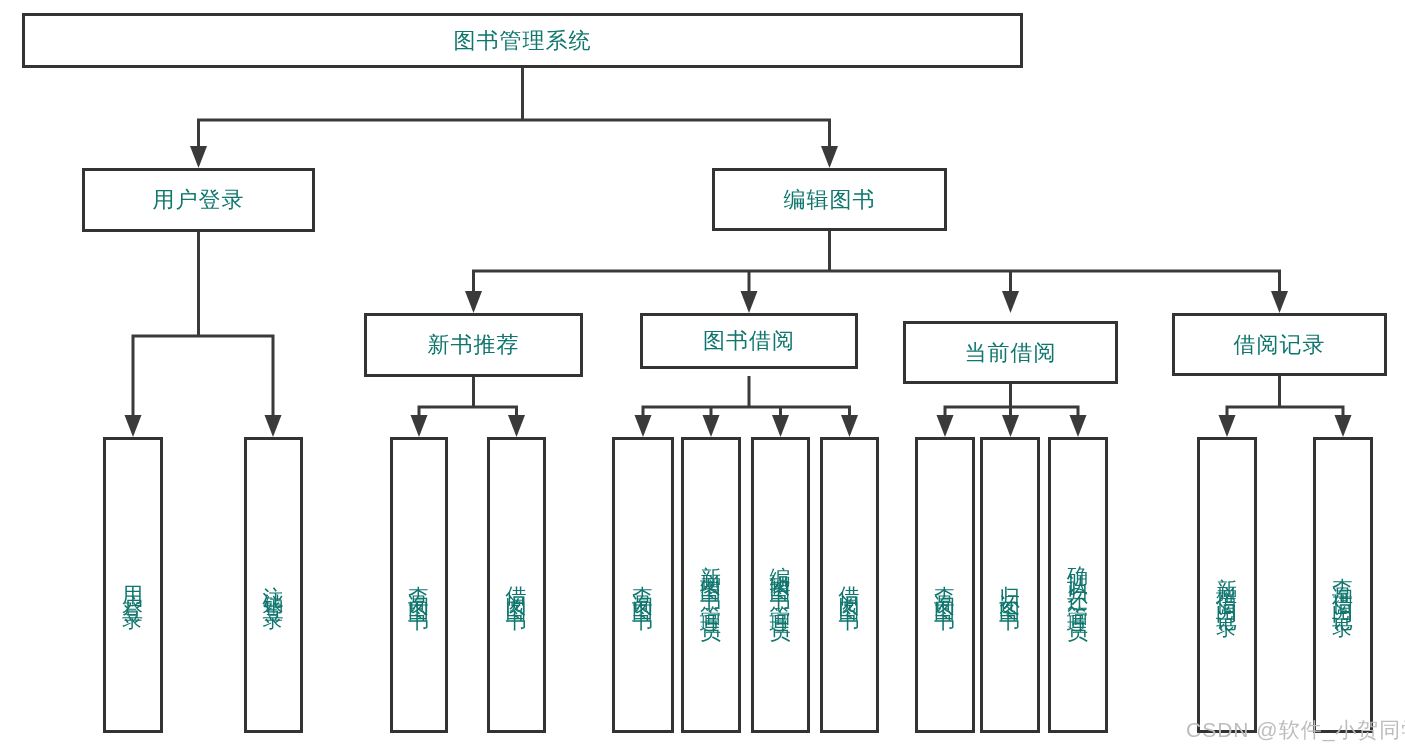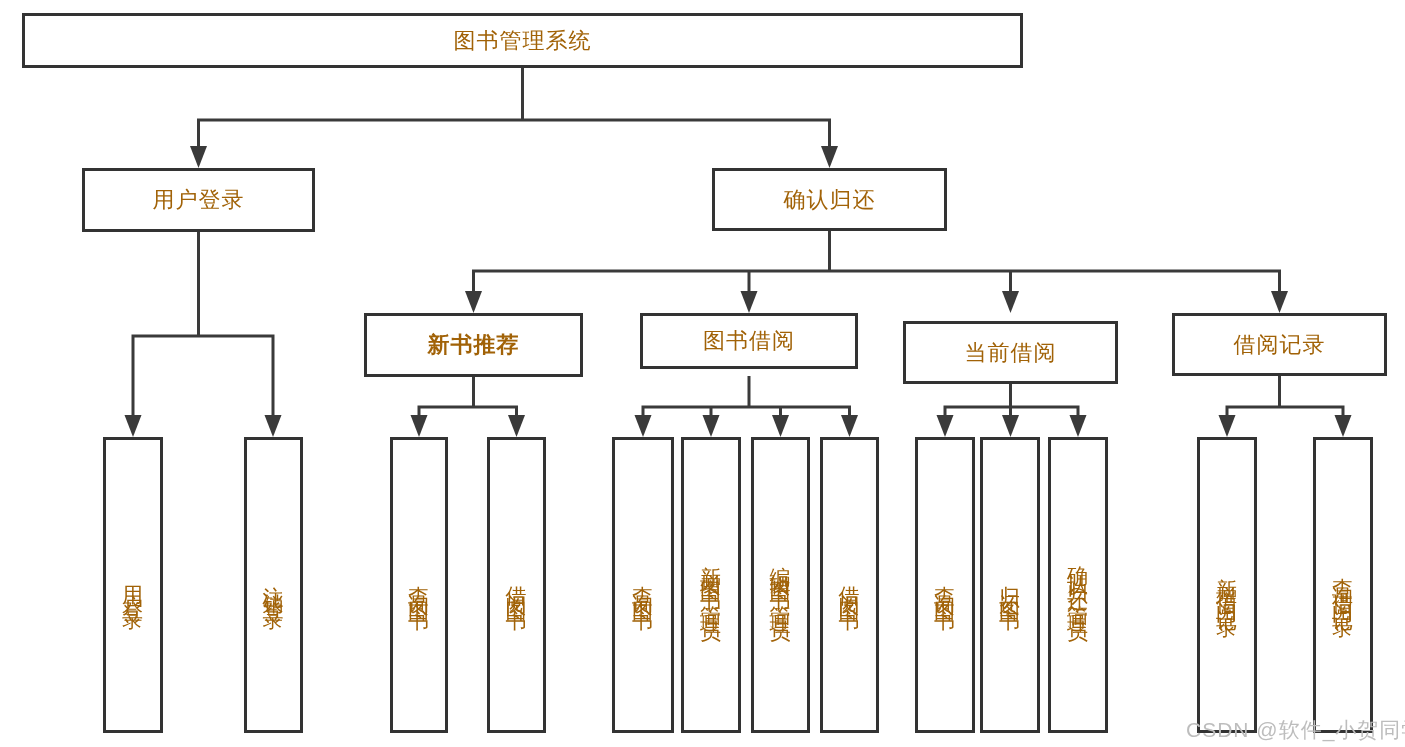--- a/index.html
+++ b/index.html
@@ -22,41 +22,41 @@
     height: 747px;
   }
   .box {
     position: absolute;
     box-sizing: border-box;
     border: 3px solid #333333;
     background: #ffffff;
     display: flex;
     align-items: center;
     justify-content: center;
-    color: #a16207;
+    color: #0f766e;
   }
   .box-h {
     font-size: 22px;
     letter-spacing: 1px;
     white-space: nowrap;
   }
   .box-v > span {
     writing-mode: vertical-lr;
     text-orientation: mixed;
     font-size: 21px;
     letter-spacing: 8px;
     line-height: 1;
   }
   
   .n-root      { left: 22px;   top: 13px;  width: 1001px; height: 55px; }
   
   .n-userlogin { left: 82px;   top: 168px; width: 233px;  height: 64px; }
   .n-bookmgmt  { left: 712px;  top: 168px; width: 235px;  height: 63px; }
   
-  .n-rec       { left: 364px;  top: 313px; width: 219px;  height: 64px; font-weight: bold; }
+  .n-rec       { left: 364px;  top: 313px; width: 219px;  height: 64px; }
   .n-borrow    { left: 640px;  top: 313px; width: 218px;  height: 56px; }
   .n-current   { left: 903px;  top: 321px; width: 215px;  height: 63px; }
   .n-records   { left: 1172px; top: 313px; width: 215px;  height: 63px; }
   
   .leaf        { top: 437px; height: 296px; }
   .l-ul-login   { left: 103px;  width: 60px; }
   .l-ul-logout  { left: 244px;  width: 59px; }
   .l-rec-query  { left: 390px;  width: 58px; }
   .l-rec-borrow { left: 487px;  width: 59px; }
   .l-bb-query   { left: 612px;  width: 62px; }
@@ -146,21 +146,21 @@
 </svg>
 
 <div class="box box-h n-root">
   <span>图书管理系统</span>
 </div>
 
 <div class="box box-h n-userlogin">
   <span>用户登录</span>
 </div>
 <div class="box box-h n-bookmgmt">
-  <span>确认归还</span>
+  <span>编辑图书</span>
 </div>
 
 <div class="box box-h n-rec">
   <span>新书推荐</span>
 </div>
 <div class="box box-h n-borrow">
   <span>图书借阅</span>
 </div>
 <div class="box box-h n-current">
   <span>当前借阅</span>

